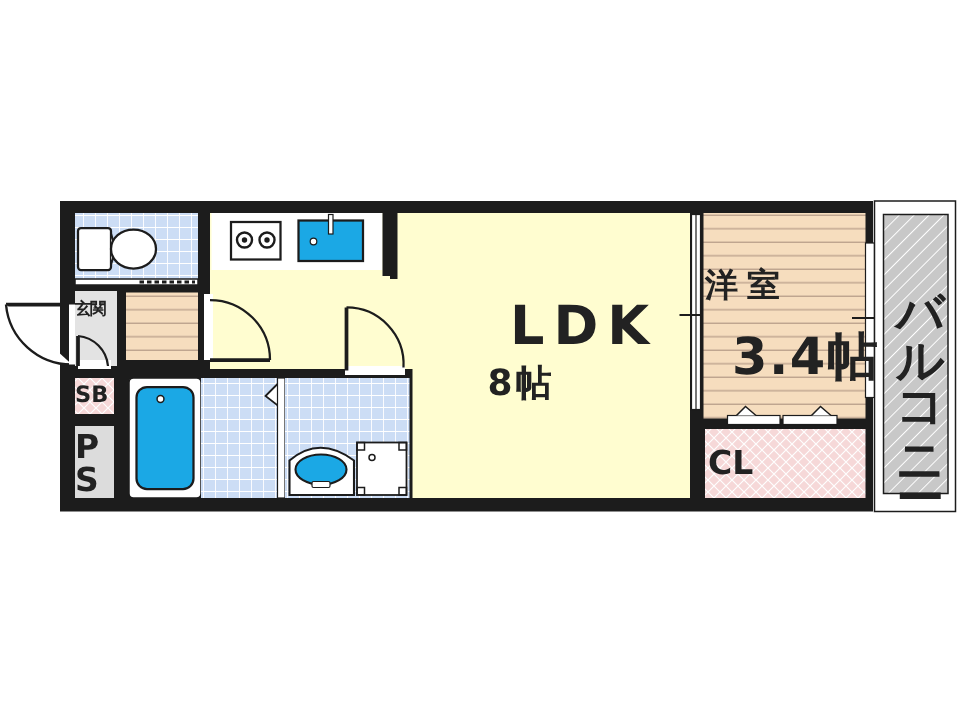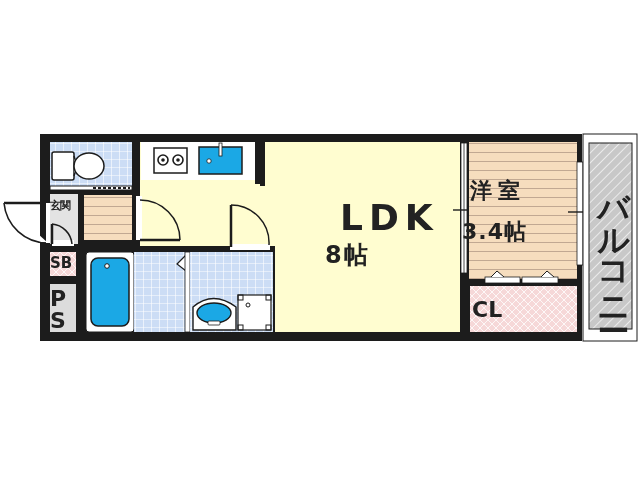--- a/index.html
+++ b/index.html
@@ -3,21 +3,21 @@
 <meta charset="utf-8">
 <style>
   html, body { margin:0; padding:0; background:#ffffff; }
   body { width:640px; height:480px; position:relative; overflow:hidden;
          font-family:"DejaVu Sans", "Liberation Sans", sans-serif; }
   #plan { position:absolute; left:0; top:0; width:640px; height:480px; }
   .label { position:absolute; color:#222; text-align:left; line-height:1; white-space:nowrap;font-weight:bold; }
   .ldk-name { left:340px; top:200px; width:90px; font-size:36px; letter-spacing:6px; }
   .ldk-size { left:325px; top:243px; width:90px; font-size:24px; letter-spacing:2px; }
   .wr-name { left:470px; top:180px; width:110px; font-size:22px; letter-spacing:6px; }
-  .wr-size { left:462px; top:221px; width:110px; font-size:22px; letter-spacing:1px; }
+  .wr-size { left:488px; top:221px; width:110px; font-size:34px; letter-spacing:1px; }
   .cl-label { left:472px; top:299px; width:105px; font-size:22px; }
   .sb-label { left:50px; top:256px; width:26px; font-size:15px; }
   .ps-label { left:50px; top:288px; width:26px; font-size:22px; line-height:22px; white-space:normal; }
   .genkan-label { left:50px; top:200px; width:30px; font-size:11px; letter-spacing:-1px; }
   .balcony-label { left:590px; top:172px; width:40px; font-size:32px; line-height:33px;
                    writing-mode:vertical-rl; text-orientation:upright; letter-spacing:-1px; }
 </style>
 </head>
 <body>
 

